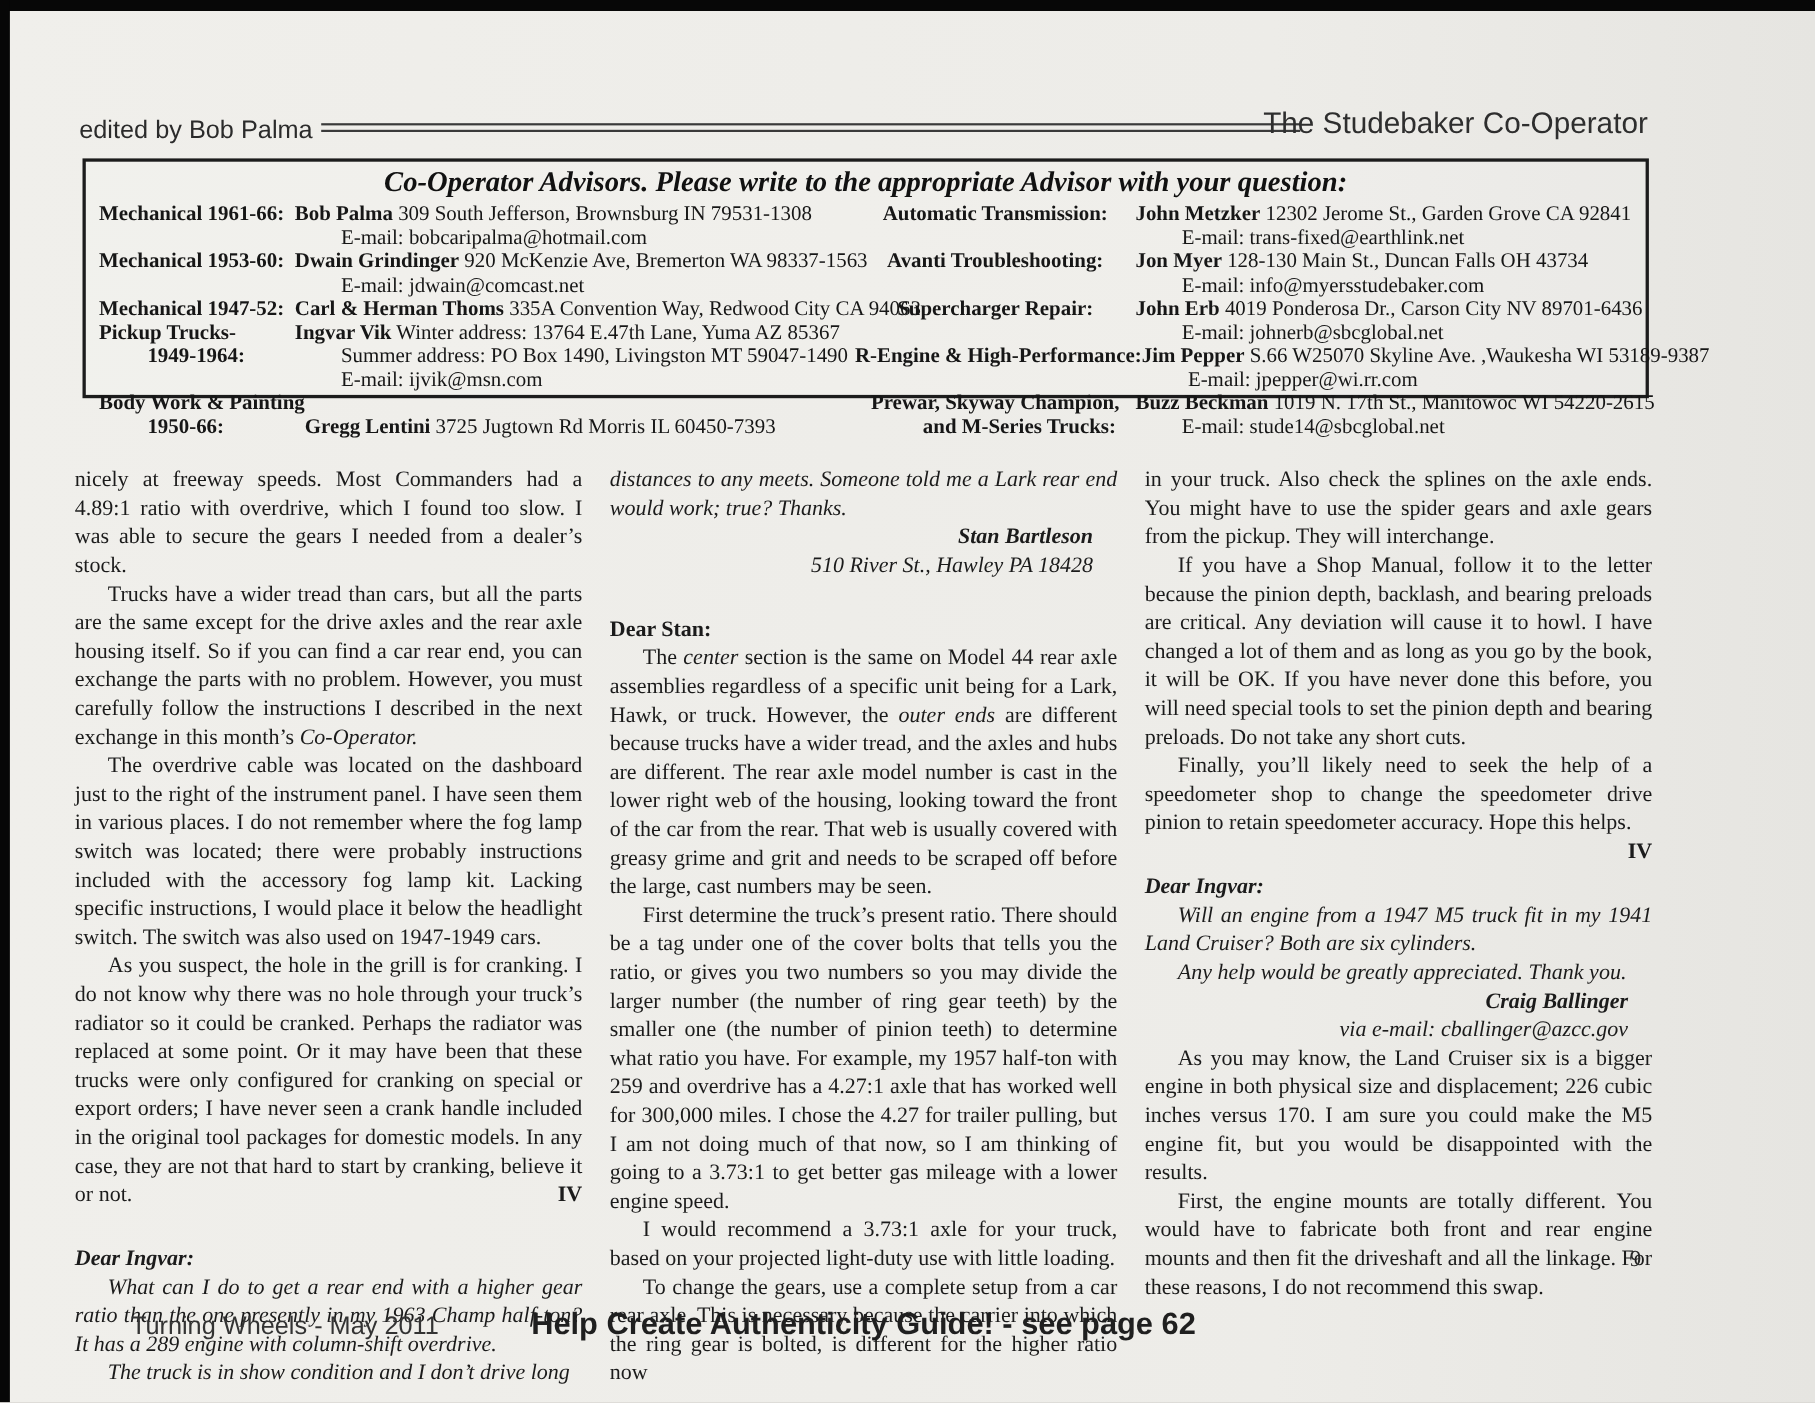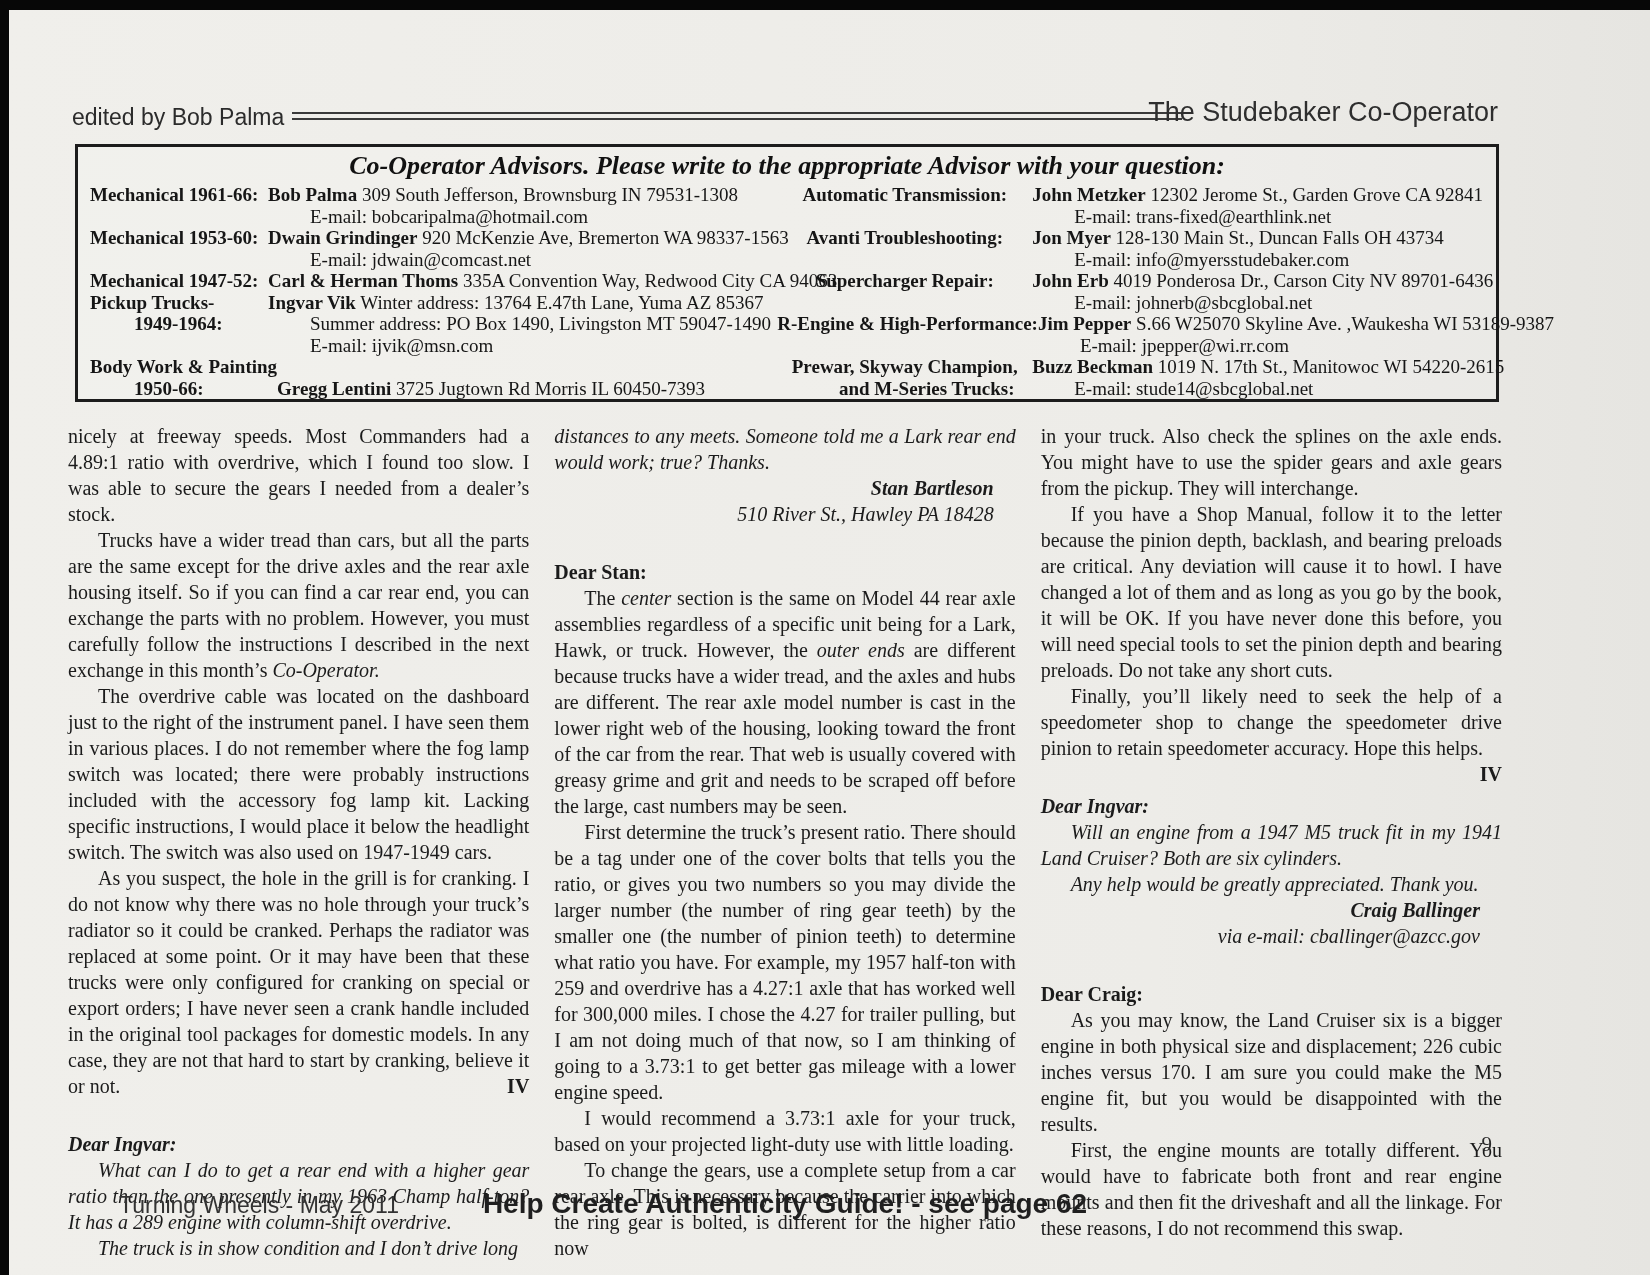--- a/index.html
+++ b/index.html
@@ -9,21 +9,21 @@
   .edge-top{position:absolute;top:0;left:0;width:100%;height:10px;background:#070707;}
   .edge-left{position:absolute;top:0;left:0;width:9px;height:100%;background:#070707;}
 
   .edited-by{position:absolute;left:72px;top:104px;font-family:"Liberation Sans",sans-serif;
              font-size:23px;color:#2b2b2b;}
   .double-rule{position:absolute;left:292px;top:112px;width:890px;height:4px;
                border-top:2px solid #3a3a3a;border-bottom:2px solid #3a3a3a;}
   .masthead{position:absolute;right:152px;top:97px;font-family:"Liberation Sans",sans-serif;
             font-size:27px;color:#2e2e2e;}
 
-  .advisor-box{position:absolute;left:75px;top:144px;width:1424px;height:258px;
+  .advisor-box{position:absolute;left:75px;top:144px;width:1424px;height:218px;
                border:3px solid #1c1c1c;box-sizing:border-box;padding:3px 12px 0 12px;background:rgba(255,255,255,0.12);}
   .box-title{text-align:center;font-size:26px;font-weight:bold;font-style:italic;margin:1px 0 3px 0;color:#111;}
   .box-cols{display:flex;}
   .adv-col{font-size:19px;line-height:21.5px;white-space:nowrap;}
   .adv-col.left{width:49.3%;}
   .adv-col.right{width:50.7%;}
   .adv-row{display:flex;}
   .adv-label{font-weight:bold;flex:0 0 178px;}
   .adv-col.right .adv-label{flex:0 0 255px;text-align:center;}
   .adv-content{flex:1;}
@@ -185,21 +185,20 @@
       </div>
     <div id="col-3" class="tcol">
         <p class="para"><span>in your truck. Also check the splines on the axle ends. You might have to use the spider gears and axle gears from the pickup. They will interchange.</span></p>
         <p class="para ind"><span>If you have a Shop Manual, follow it to the letter because the pinion depth, backlash, and bearing preloads are critical. Any deviation will cause it to howl. I have changed a lot of them and as long as you go by the book, it will be OK. If you have never done this before, you will need special tools to set the pinion depth and bearing preloads. Do not take any short cuts.</span></p>
         <p class="para ind"><span>Finally, you’ll likely need to seek the help of a speedometer shop to change the speedometer drive pinion to retain speedometer accuracy. Hope this helps.</span><span class="endmark">IV</span></p>
         <p class="para it head"><span>Dear Ingvar:</span></p>
         <p class="para ind it"><span>Will an engine from a 1947 M5 truck fit in my 1941 Land Cruiser? Both are six cylinders.</span></p>
         <p class="para ind it"><span>Any help would be greatly appreciated. Thank you.</span></p>
         <p class="para it bd right-al"><span>Craig Ballinger</span></p>
         <p class="para it right-al"><span>via e-mail: cballinger@azcc.gov</span></p>
-        <p class="para head"><span>Dear Craig:</span></p>
         <p class="para ind"><span>As you may know, the Land Cruiser six is a bigger engine in both physical size and displacement; 226 cubic inches versus 170. I am sure you could make the M5 engine fit, but you would be disappointed with the results.</span></p>
         <p class="para ind"><span>First, the engine mounts are totally different. You would have to fabricate both front and rear engine mounts and then fit the driveshaft and all the linkage. For these reasons, I do not recommend this swap.</span></p>
       </div>
   </div>
 
   <div class="pageno">9</div>
   <div class="footer">
     <span class="footer-left">Turning Wheels - May 2011</span>
     <span class="footer-center">Help Create Authenticity Guide! - see page 62</span>
   </div>

